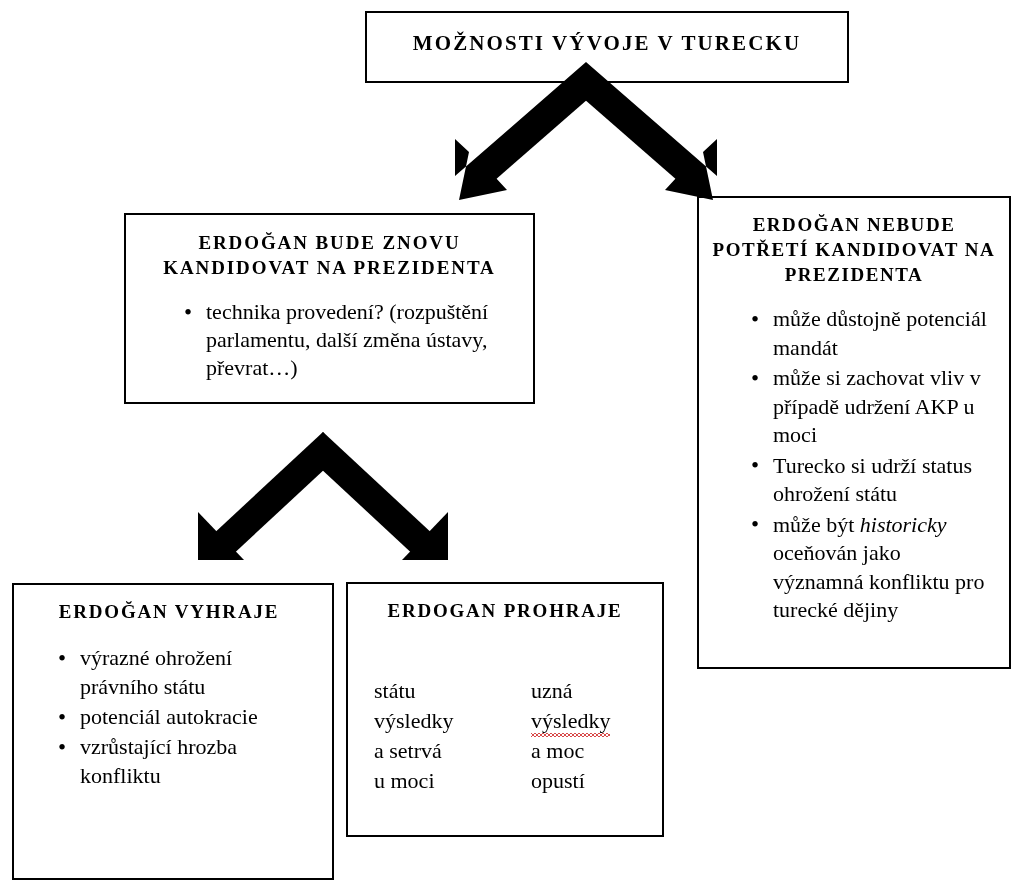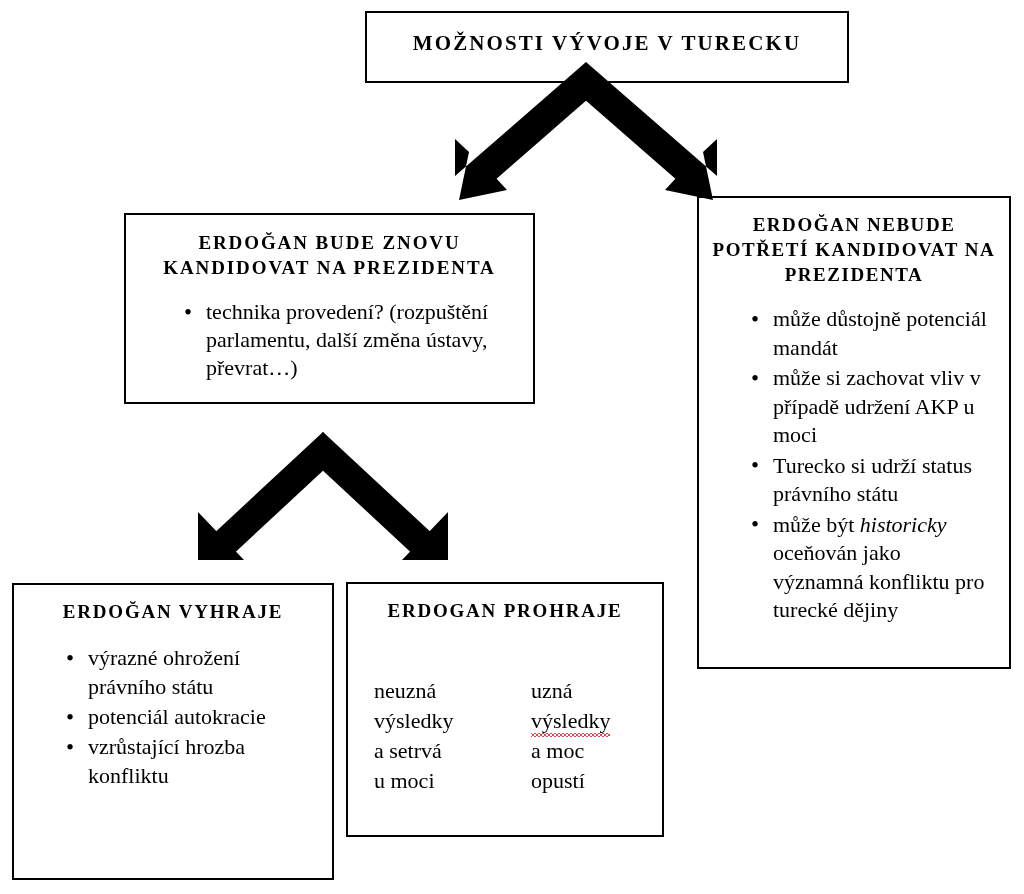--- a/index.html
+++ b/index.html
@@ -108,21 +108,21 @@
     font-size: 22px;
     padding-left: 28px;
   }
 
   
   #box-wins {
     left: 12px;
     top: 583px;
     width: 322px;
     height: 297px;
-    padding: 14px 10px 0 10px;
+    padding: 14px 10px 0 2px;
   }
   #box-wins .box-heading {
     font-size: 19px;
     letter-spacing: 1.8px;
   }
   #box-wins .bullets {
     margin-top: 20px;
     font-size: 22px;
     padding-left: 30px;
   }
@@ -217,40 +217,40 @@
     <path d="M125 2 L 12 107 L 30 129 L 143 24 Z" fill="#000000"></path>
     <path d="M250 82 L 250 130 L 204 130 Z" fill="#000000"></path>
     <path d="M0 82 L 0 130 L 46 130 Z" fill="#000000"></path>
   </svg>
 
   <div class="box" id="box-no-run">
     <div class="box-heading">ERDOĞAN NEBUDE POTŘETÍ KANDIDOVAT NA PREZIDENTA</div>
     <ul class="bullets">
       <li>může důstojně potenciál mandát</li>
       <li>může si zachovat vliv v případě udržení AKP u moci</li>
-      <li>Turecko si udrží status právního státu</li>
+      <li>Turecko si udrží status ohrožení státu</li>
       <li><span>může být </span><span class="ital">historicky</span><span> oceňován jako významná konfliktu pro turecké dějiny</span></li>
     </ul>
   </div>
 
   <div class="box" id="box-wins">
     <div class="box-heading">ERDOĞAN VYHRAJE</div>
     <ul class="bullets">
       <li>výrazné ohrožení právního státu</li>
       <li>potenciál autokracie</li>
       <li>vzrůstající hrozba konfliktu</li>
     </ul>
   </div>
 
   <div class="box" id="box-loses">
     <div class="box-heading">ERDOGAN PROHRAJE</div>
 
     <div id="loses-columns">
       <div class="col">
-        <div>neuzná</div>
+        <div>státu</div>
         <div>výsledky</div>
         <div>a setrvá</div>
         <div>u moci</div>
       </div>
       <div class="col">
         <div>uzná</div>
         <div><span class="spell-error">výsledky</span></div>
         <div>a moc</div>
         <div>opustí</div>
       </div>

